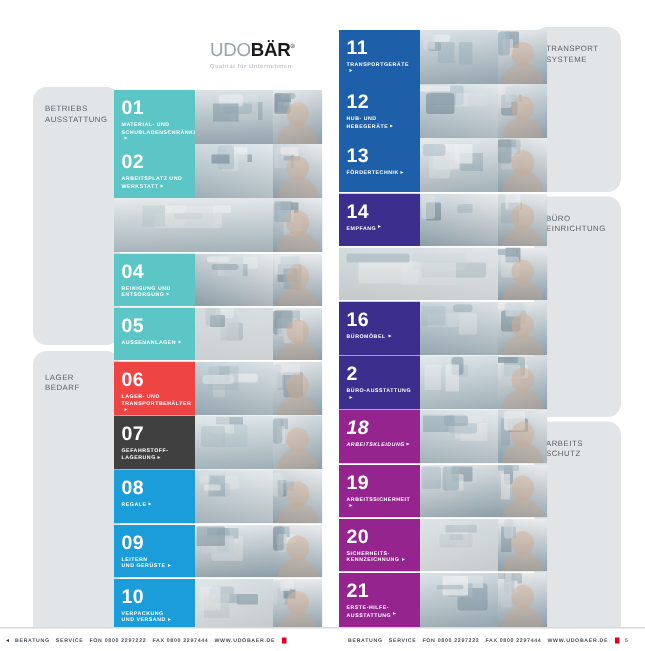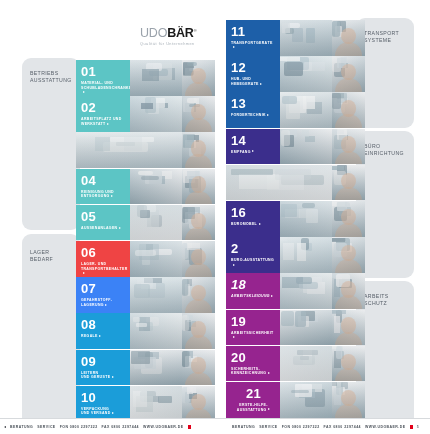--- a/index.html
+++ b/index.html
@@ -312,21 +312,21 @@
             <div class="sc" style="left:15%;top:4.399999999999984%;width:14%;height:20%;background:#e8eaec;opacity:0.45;border-radius:0px"></div>
             <div class="sc" style="left:8%;top:19.79999999999997%;width:15%;height:33%;background:#9fb3bd;opacity:0.53;border-radius:1px"></div>
             <div class="sc" style="left:1%;top:5.599999999999952%;width:16%;height:46%;background:#cfd9de;opacity:0.62;border-radius:2px"></div>
             <div class="sc" style="left:22%;top:19.599999999999987%;width:40%;height:48%;background:#7f949f;opacity:0.53;border-radius:2px"></div>
             <div class="sc" style="left:15%;top:5.39999999999997%;width:41%;height:21%;background:#e8eaec;opacity:0.62;border-radius:0px"></div>
             <div class="sc" style="left:26%;top:22%;width:46%;height:46%;border-radius:50%;background:#d9b59a;opacity:.55"></div>
             <div class="sc" style="left:10%;top:62%;width:80%;height:42%;border-radius:14px 14px 0 0;background:#d9b59a;opacity:.42"></div>
           </div>
         </div>
         <div class="cat-row" style="left: 76px; top: 277.2px; width: 139px; height: 35.6px;">
-          <div class="cat-tile" style="background: #3b82f6;">
+          <div class="cat-tile" style="background: #404040;">
             <div class="cat-num">07</div>
             <div class="cat-label">GEFAHRSTOFF-
 LAGERUNG<span class="cat-arrow"></span></div>
           </div>
           <div class="photo photo-wide">
             <div class="sc" style="inset:0;background:linear-gradient(173deg,#dfe7ea,#b4c6cf)"></div>
             <div class="sc" style="left:34%;top:17.199999999999974%;width:34%;height:40%;background:#b4c6cf;opacity:0.45;border-radius:2px"></div>
             <div class="sc" style="left:27%;top:2.9999999999999574%;width:35%;height:13%;background:#7d94a1;opacity:0.53;border-radius:0px"></div>
             <div class="sc" style="left:21%;top:16.999999999999993%;width:29%;height:15%;background:#eef2f4;opacity:0.45;border-radius:0px"></div>
             <div class="sc" style="left:14%;top:2.799999999999976%;width:30%;height:28%;background:#dfe7ea;opacity:0.53;border-radius:1px"></div>
@@ -665,21 +665,21 @@
             <div class="sc" style="left:13%;top:0.19999999999998153%;width:19%;height:35%;background:#cfd9de;opacity:0.45;border-radius:2px"></div>
             <div class="sc" style="left:6%;top:15.599999999999966%;width:20%;height:48%;background:#7f949f;opacity:0.53;border-radius:0px"></div>
             <div class="sc" style="left:0%;top:0%;width:14%;height:10%;background:#e8eaec;opacity:0.45;border-radius:0px"></div>
             <div class="sc" style="left:20%;top:15.399999999999984%;width:15%;height:23%;background:#9fb3bd;opacity:0.53;border-radius:1px"></div>
             <div class="sc" style="left:13%;top:1.1999999999999673%;width:16%;height:36%;background:#cfd9de;opacity:0.62;border-radius:2px"></div>
             <div class="sc" style="left:26%;top:22%;width:46%;height:46%;border-radius:50%;background:#d9b59a;opacity:.55"></div>
             <div class="sc" style="left:10%;top:62%;width:80%;height:42%;border-radius:14px 14px 0 0;background:#d9b59a;opacity:.42"></div>
           </div>
         </div>
         <div class="cat-row" style="left: 11px; top: 382px; width: 139px; height: 35.6px;">
-          <div class="cat-tile" style="background: rgb(150, 36, 143); text-align: center;">
+          <div class="cat-tile" style="background: rgb(150, 36, 143);">
             <div class="cat-num">21</div>
             <div class="cat-label">ERSTE-HILFE-
 AUSSTATTUNG<span class="cat-arrow"></span></div>
           </div>
           <div class="photo photo-wide">
             <div class="sc" style="inset:0;background:linear-gradient(159deg,#d8e0e4,#a8bcc6)"></div>
             <div class="sc" style="left:49%;top:20.599999999999973%;width:37%;height:49%;background:#8ea4af;opacity:0.70;border-radius:2px"></div>
             <div class="sc" style="left:42%;top:6.399999999999956%;width:38%;height:22%;background:#d8e0e4;opacity:0.78;border-radius:0px"></div>
             <div class="sc" style="left:36%;top:20.39999999999999%;width:32%;height:24%;background:#a8bcc6;opacity:0.70;border-radius:0px"></div>
             <div class="sc" style="left:29%;top:6.199999999999974%;width:33%;height:37%;background:#eef1f3;opacity:0.78;border-radius:1px"></div>

